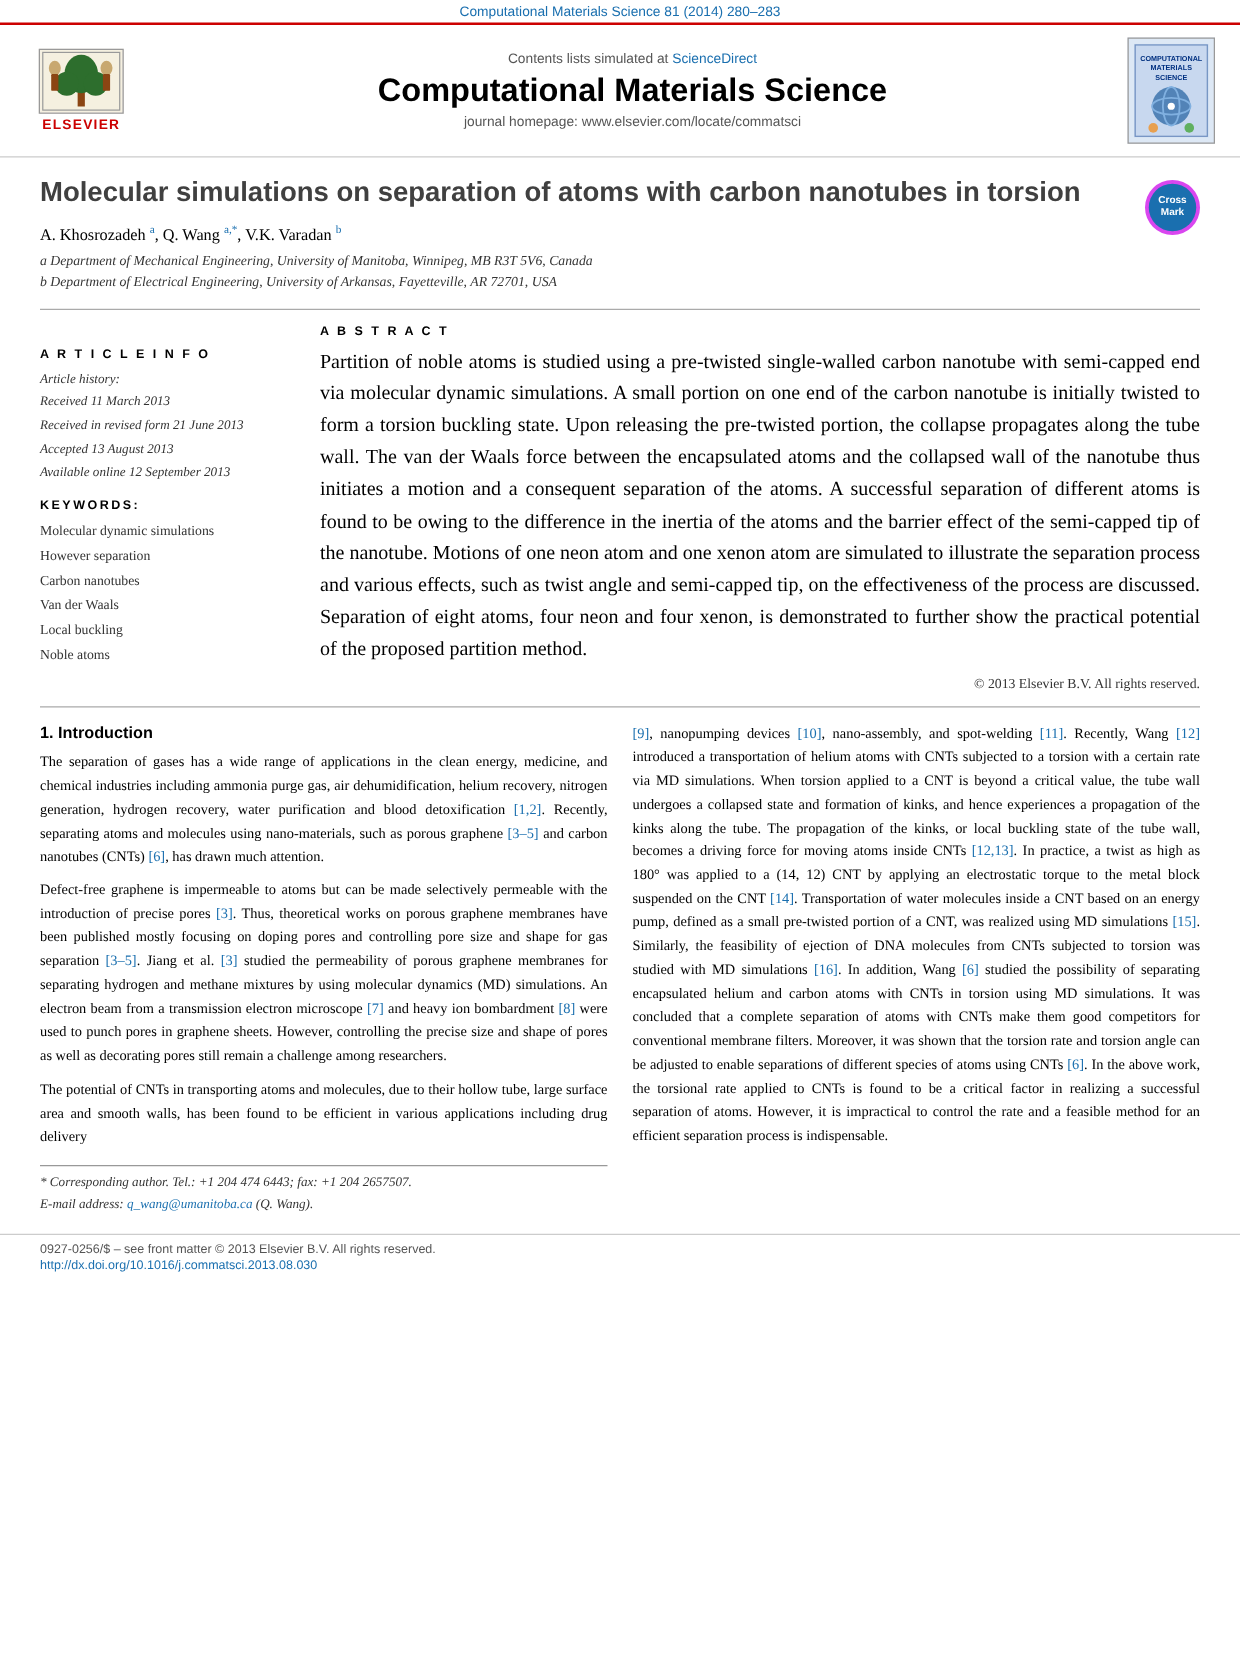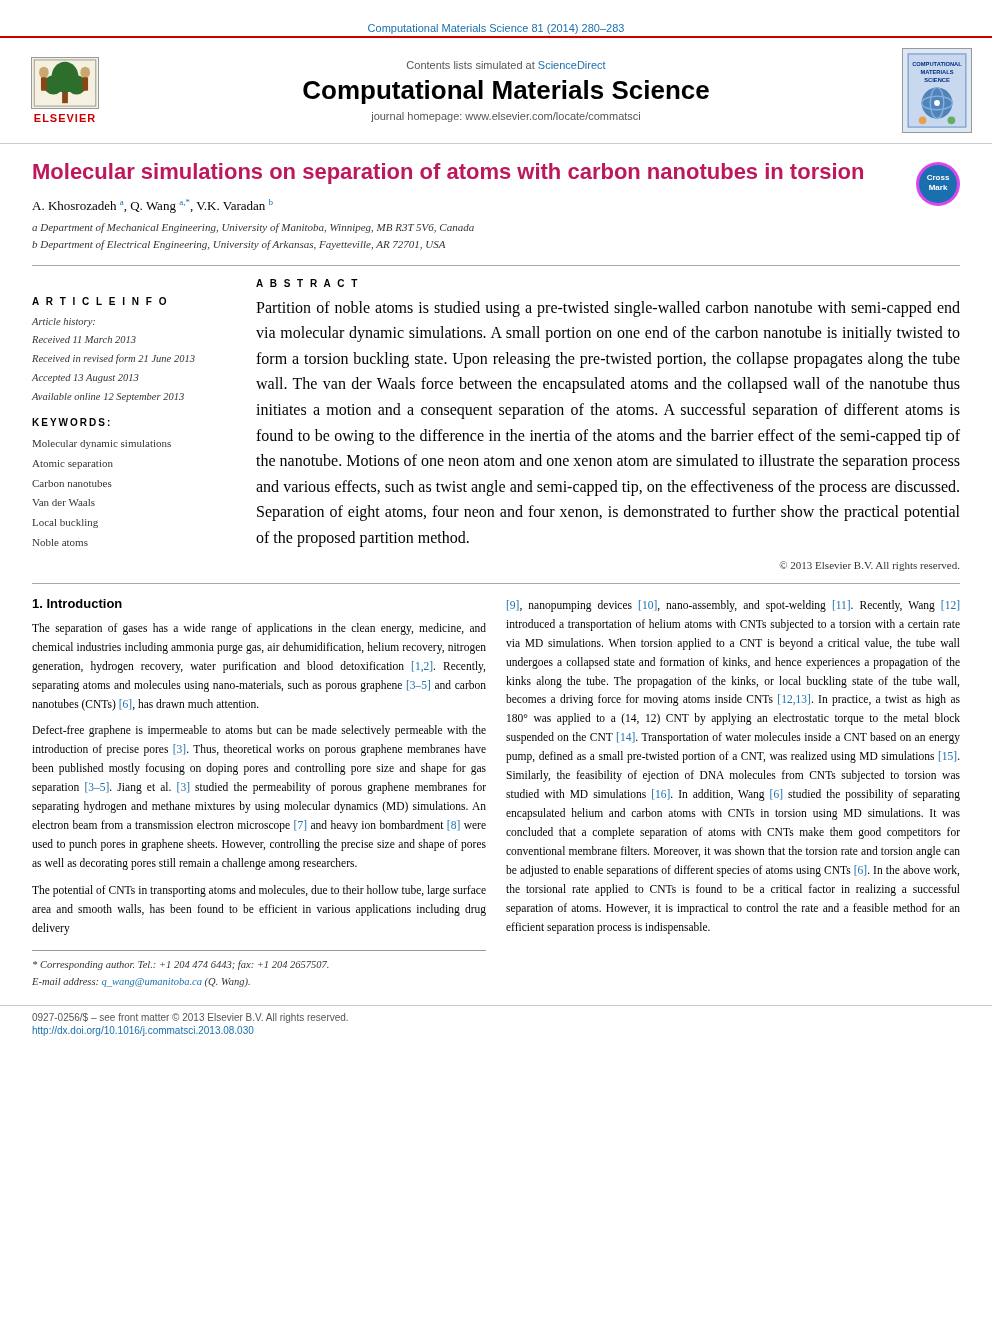--- a/index.html
+++ b/index.html
@@ -13,21 +13,21 @@
 
     .page-wrapper {
       width: 992px;
       background: #fff;
       padding: 0;
     }
 
     
     .journal-ref-bar {
       text-align: center;
-      padding: 22px 0 2px 0;
+      padding: 4px 0 2px 0;
       font-size: 11px;
       color: #1a6faf;
       font-family: Arial, sans-serif;
     }
 
     .header-section {
       border-top: 2px solid #c00;
       border-bottom: 1px solid #ccc;
       display: flex;
       align-items: center;
@@ -113,21 +113,21 @@
     .article-body {
       padding: 14px 32px 14px 32px;
     }
 
     .article-title {
       font-size: 22px;
       font-weight: bold;
       font-family: Arial, sans-serif;
       line-height: 1.3;
       margin-bottom: 10px;
-      color: #be185d;
+      color: #404040;
     }
 
     .crossmark {
       float: right;
       margin-left: 10px;
       margin-top: 4px;
     }
 
     .crossmark-badge {
       width: 44px;
@@ -393,21 +393,21 @@
           <div>Received 11 March 2013</div>
           <div>Received in revised form 21 June 2013</div>
           <div>Accepted 13 August 2013</div>
           <div>Available online 12 September 2013</div>
         </div>
 
         <div class="keywords-section">
           <div class="section-header-small" style="margin-top:10px;">Keywords:</div>
           <div class="keywords-list">
             <div>Molecular dynamic simulations</div>
-            <div>Atomic separation</div>
+            <div>However separation</div>
             <div>Carbon nanotubes</div>
             <div>Van der Waals</div>
             <div>Local buckling</div>
             <div>Noble atoms</div>
           </div>
         </div>
       </div>
 
       <div class="abstract-col">
         <div class="section-header-small">A B S T R A C T</div>

